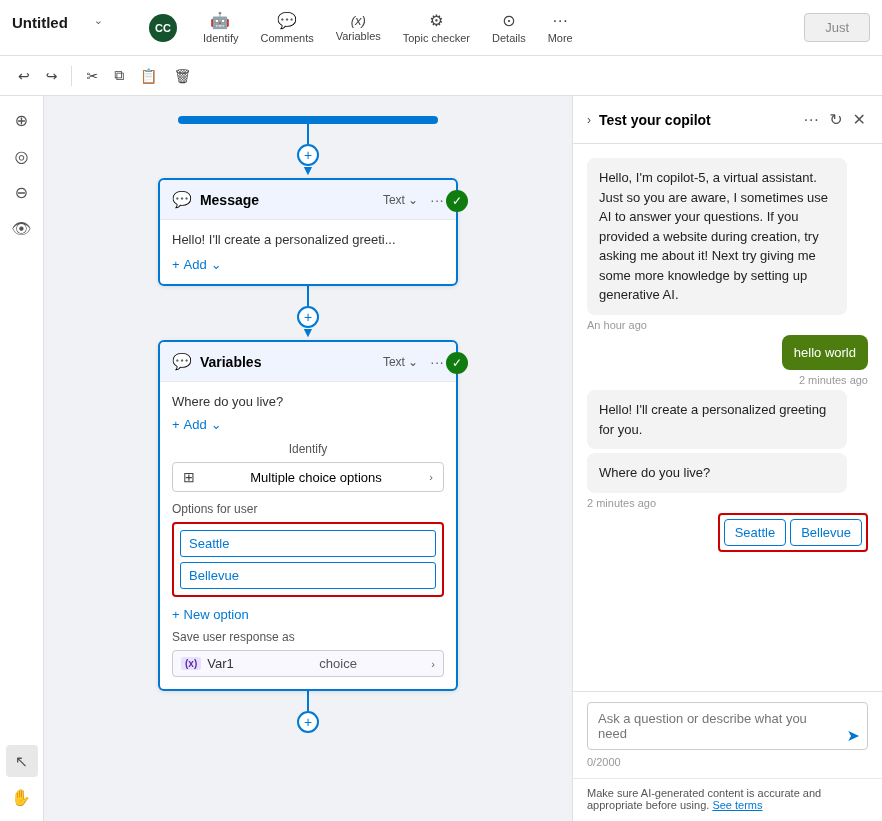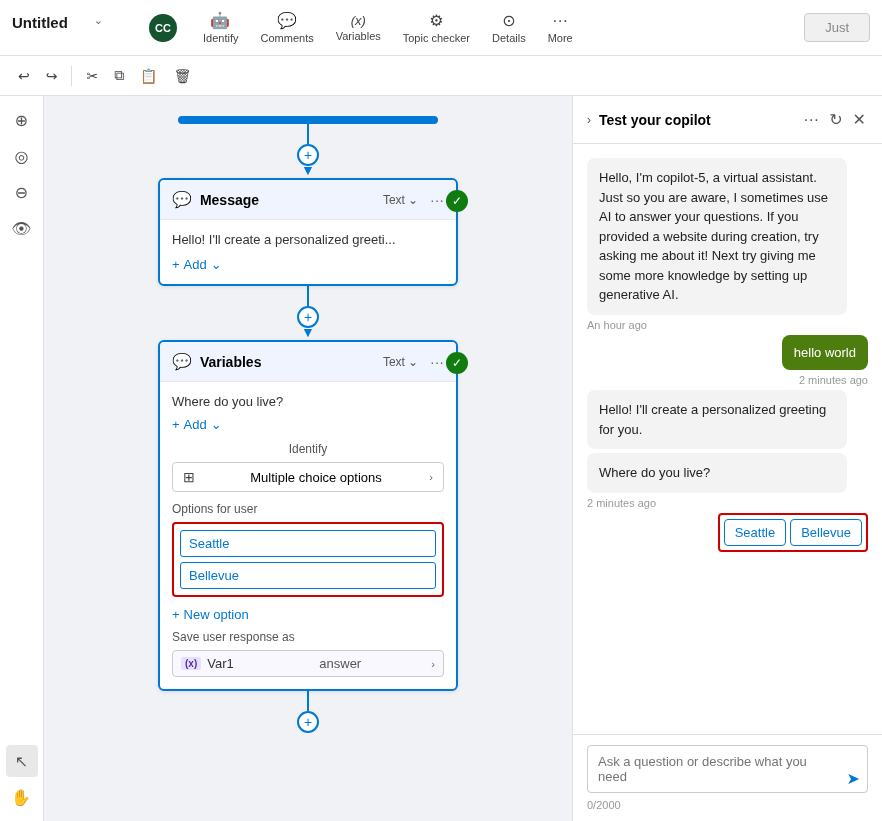--- a/index.html
+++ b/index.html
@@ -353,21 +353,21 @@
         <div class="new-option">
           <span>+</span>
           <span>New option</span>
         </div>
 
         <div class="save-response-section">
           <div class="save-response-label">Save user response as</div>
           <div class="save-response-row">
             <span class="var-badge">(x)</span>
             <span class="var-name">Var1</span>
-            <span class="var-val">answer</span>
+            <span class="var-val">choice</span>
             <span class="var-chevron">›</span>
           </div>
         </div>
       </div>
     </div>
 
     <div class="bottom-connector">
       <div class="bottom-line"></div>
       <div class="bottom-plus">+</div>
     </div>
@@ -406,15 +406,19 @@
     </div>
 
     <div class="chat-input-area">
       <div class="chat-input-wrapper">
         <textarea class="chat-input-box" rows="2" placeholder="Ask a question or describe what you need" style=""></textarea>
         <button class="chat-send-btn">➤</button>
       </div>
       <div class="char-count">0/2000</div>
     </div>
 
+    <div class="chat-footer">
+      <span>Make sure AI-generated content is accurate and appropriate before using.</span>
+      <a href="#">See terms</a>
+    </div>
   </div>
 
 </div>
 
 </body></html>

